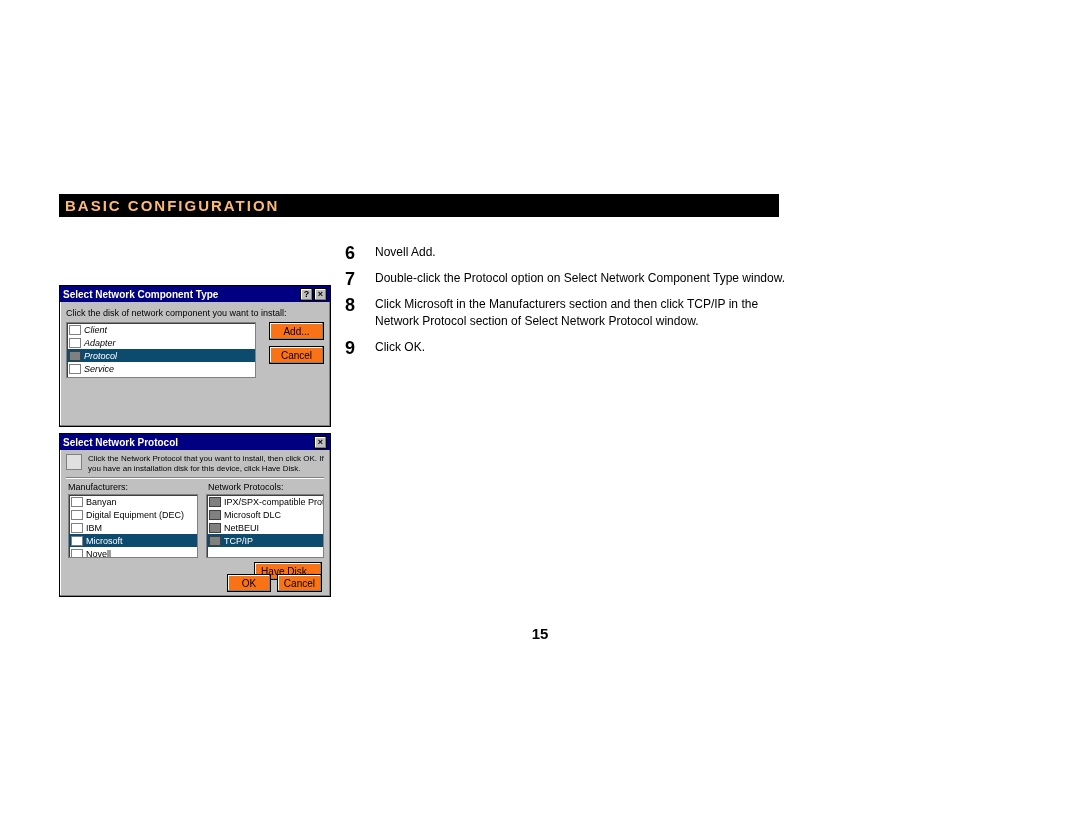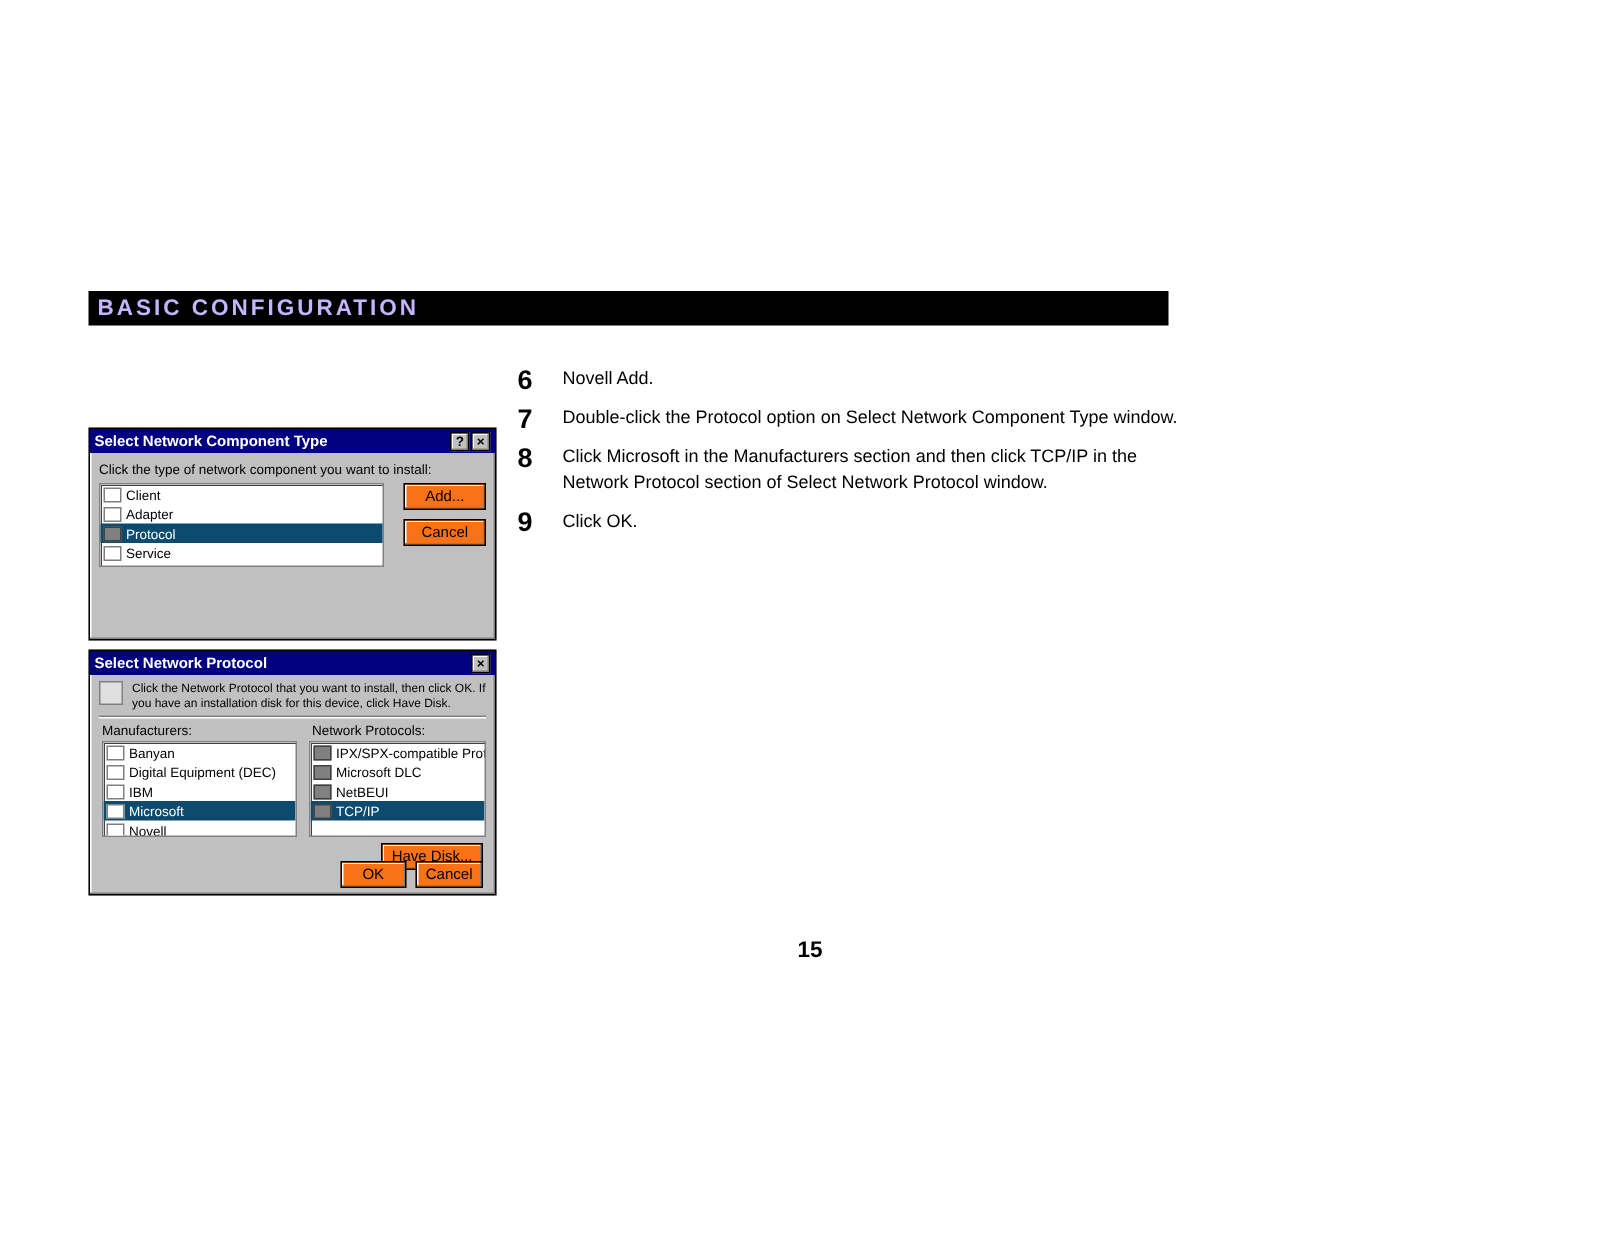--- a/index.html
+++ b/index.html
@@ -15,21 +15,21 @@
   }
 
   
   .doc-banner {
     position: absolute;
     left: 59px;
     top: 194px;
     width: 720px;
     height: 23px;
     background: #000;
-    color: #c4b5fd;
+    color: #fdba74;
     font-family: "Trebuchet MS", Arial, sans-serif;
     font-weight: bold;
     font-size: 15px;
     letter-spacing: 2px;
     padding: 3px 6px 0 6px;
   }
 
   
   .steps {
     position: absolute;
@@ -144,21 +144,21 @@
   .list-row .glyph.g2 { background: #808080; border-color: #404040; }
   .list-row .glyph.g3 { background: #ffffff; border-color: #808080; }
 
   
   #dlg1 { left: 59px; top: 241px; width: 272px; height: 142px; }
   #dlg1 .instr1 {
     position: absolute; left: 6px; top: 22px; right: 6px;
     font-size: 9px;
   }
   #dlg1 .listbox1 {
-    position: absolute; left: 6px; top: 36px; width: 190px; height: 56px;
+    position: absolute; left: 6px; top: 36px; width: 190px; height: 56px; font-style: italic;
   }
   #dlg1 .btn-col {
     position: absolute; right: 6px; top: 36px; width: 55px;
     display: flex; flex-direction: column; gap: 6px;
   }
   #dlg1 .desc1 {
     position: absolute; left: 6px; right: 6px; top: 98px; height: 36px;
     font-size: 8.5px; padding: 3px 4px;
   }
 
@@ -231,21 +231,21 @@
 
 <div id="dlg1" class="win9x-dialog">
   <div class="win9x-titlebar">
     <span>Select Network Component Type</span>
     <span class="titlebar-right">
       <span class="titlebar-btn">?</span>
       <span class="titlebar-btn">×</span>
     </span>
   </div>
 
-  <div class="instr1">Click the type of network component you want to install:</div>
+  <div class="instr1">Click the disk of network component you want to install:</div>
 
   <div class="listbox1 win9x-panel-sunken" id="dlg1-list">
       <div class="list-row">
         <span class="glyph g3"></span>
         <span>Client</span>
       </div>
       <div class="list-row">
         <span class="glyph g3"></span>
         <span>Adapter</span>
       </div>

